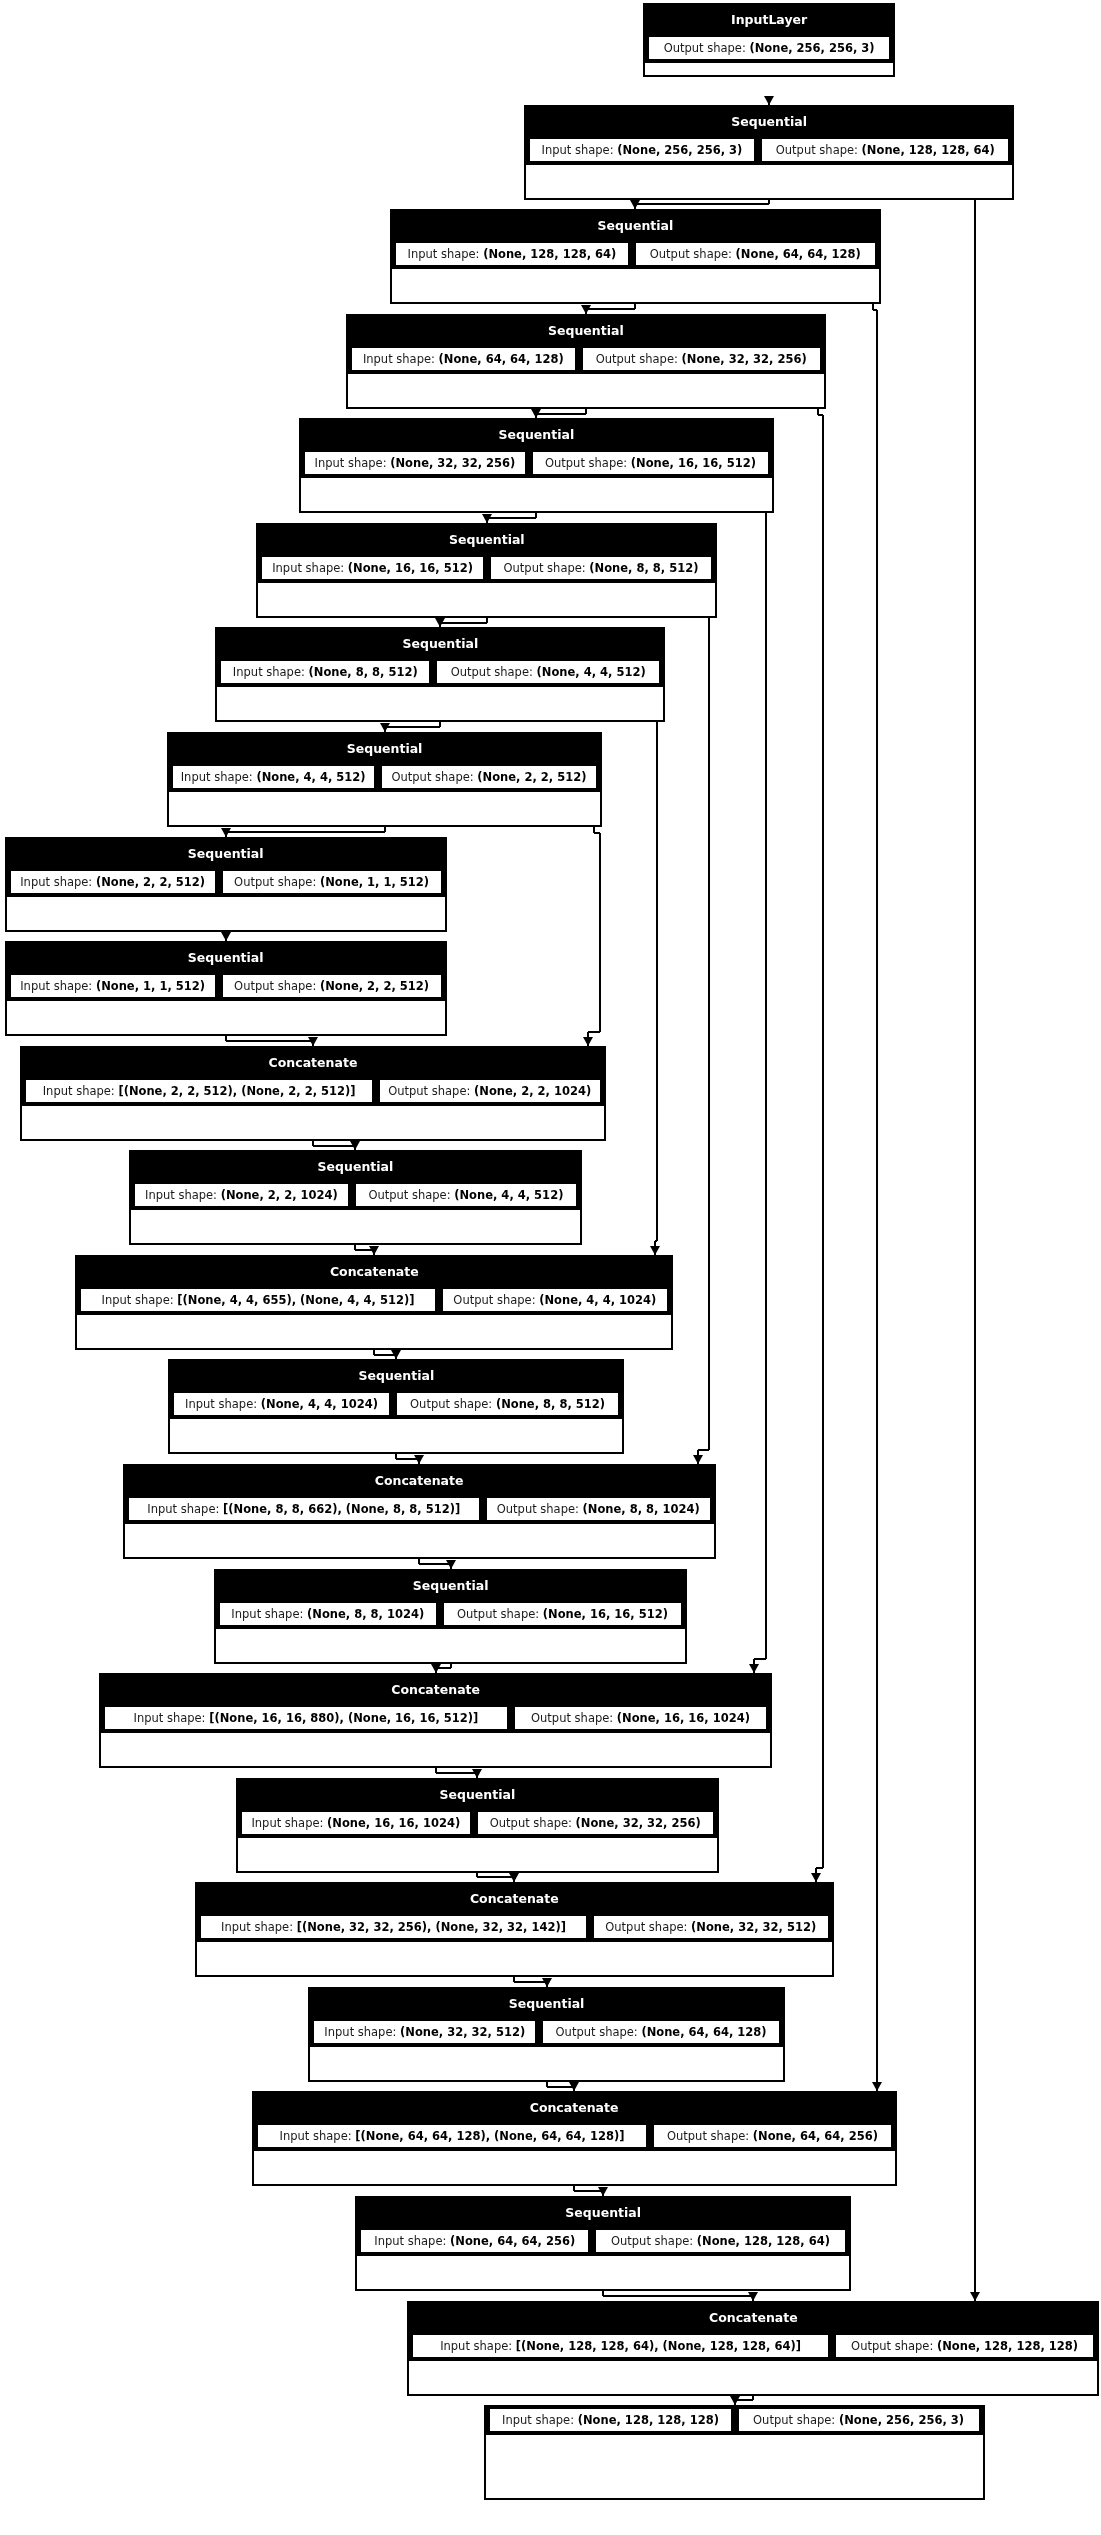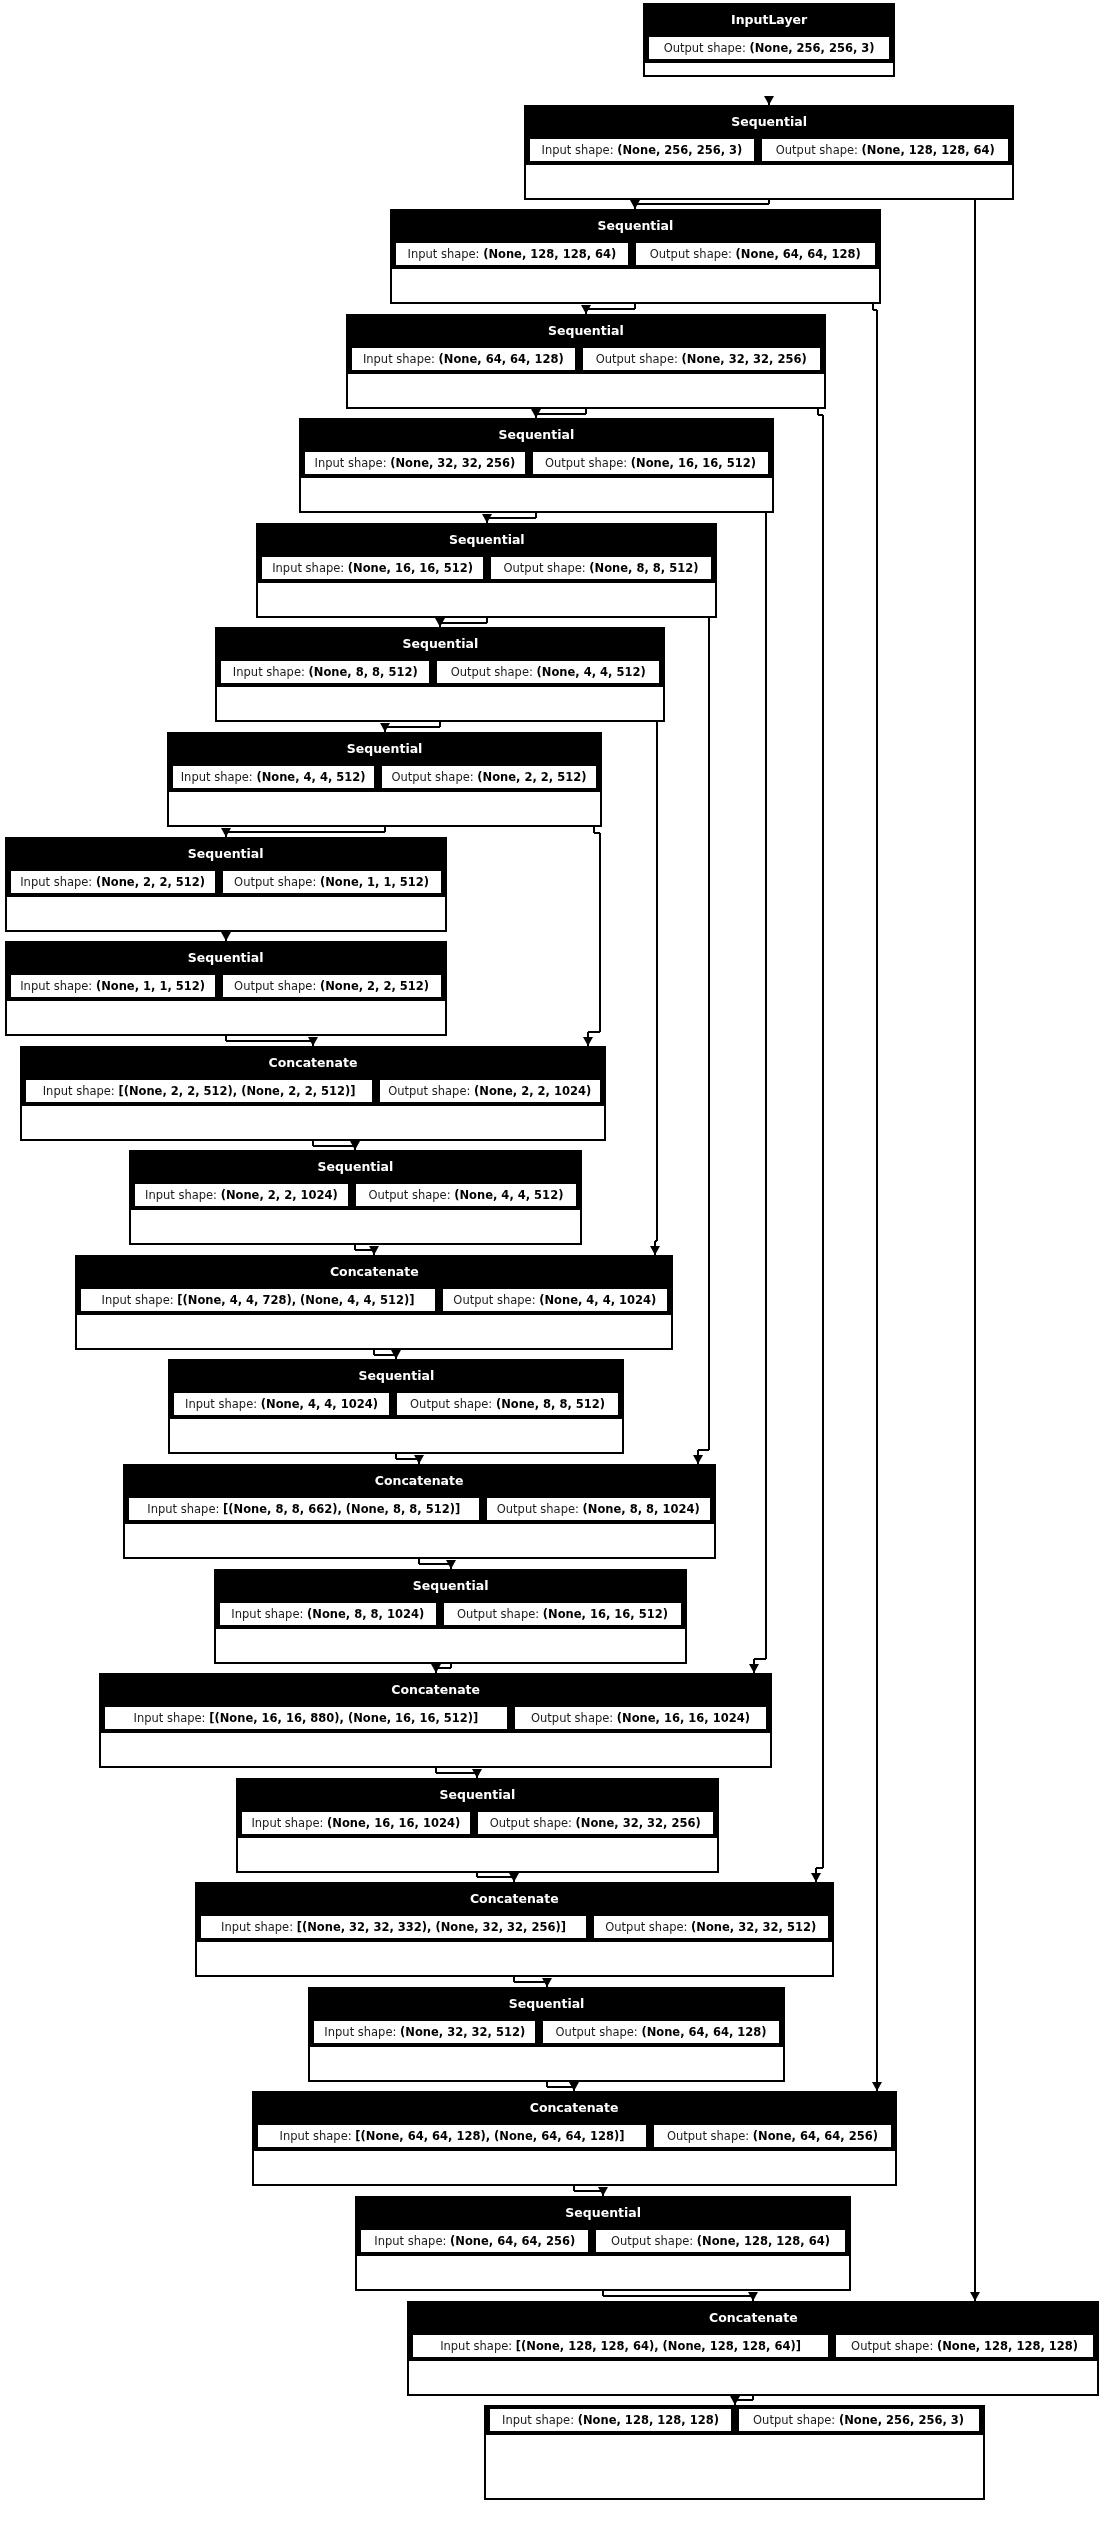--- a/index.html
+++ b/index.html
@@ -368,21 +368,21 @@
             <span class="lbl">Output shape:&nbsp;</span>
             <b>(None, 4, 4, 512)</b>
           </div>
         </div>
       </div>
       <div class="node" style="left: 75.4971px; top: 1254.83px; width: 597.686px; height: 95.0625px;">
         <div class="node-title">Concatenate</div>
         <div class="node-body">
           <div class="node-cell" style="flex: 1 1 60.9756%;">
             <span class="lbl">Input shape:&nbsp;</span>
-            <b>[(None, 4, 4, 728), (None, 4, 4, 512)]</b>
+            <b>[(None, 4, 4, 655), (None, 4, 4, 512)]</b>
           </div>
           <div class="node-cell" style="flex: 1 1 39.0244%;">
             <span class="lbl">Output shape:&nbsp;</span>
             <b>(None, 4, 4, 1024)</b>
           </div>
         </div>
       </div>
       <div class="node" style="left: 168.296px; top: 1359.39px; width: 456.129px; height: 95.0625px;">
         <div class="node-title">Sequential</div>
         <div class="node-body">
@@ -446,21 +446,21 @@
             <span class="lbl">Output shape:&nbsp;</span>
             <b>(None, 32, 32, 256)</b>
           </div>
         </div>
       </div>
       <div class="node" style="left: 195.034px; top: 1882.24px; width: 638.58px; height: 95.0625px;">
         <div class="node-title">Concatenate</div>
         <div class="node-body">
           <div class="node-cell" style="flex: 1 1 62.069%;">
             <span class="lbl">Input shape:&nbsp;</span>
-            <b>[(None, 32, 32, 332), (None, 32, 32, 256)]</b>
+            <b>[(None, 32, 32, 256), (None, 32, 32, 142)]</b>
           </div>
           <div class="node-cell" style="flex: 1 1 37.931%;">
             <span class="lbl">Output shape:&nbsp;</span>
             <b>(None, 32, 32, 512)</b>
           </div>
         </div>
       </div>
       <div class="node" style="left: 308.28px; top: 1986.81px; width: 476.576px; height: 95.0625px;">
         <div class="node-title">Sequential</div>
         <div class="node-body">

